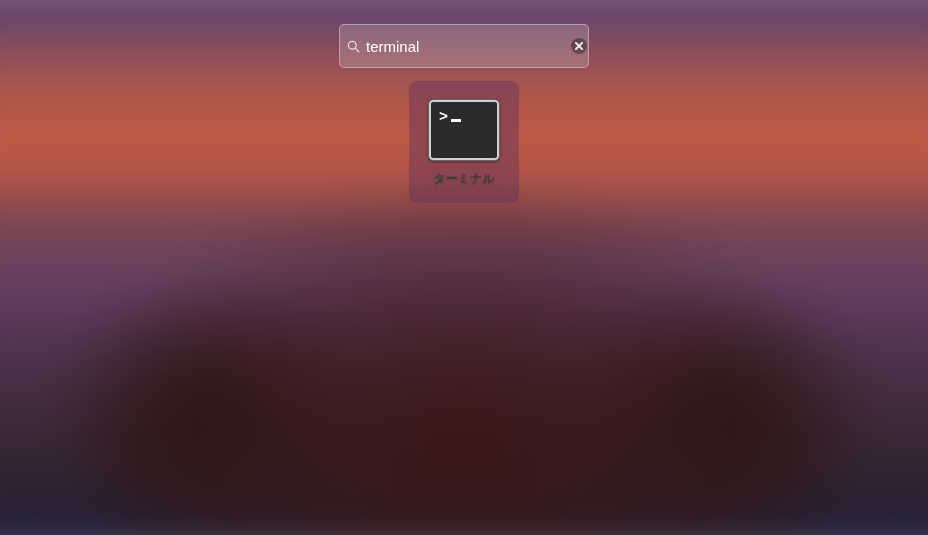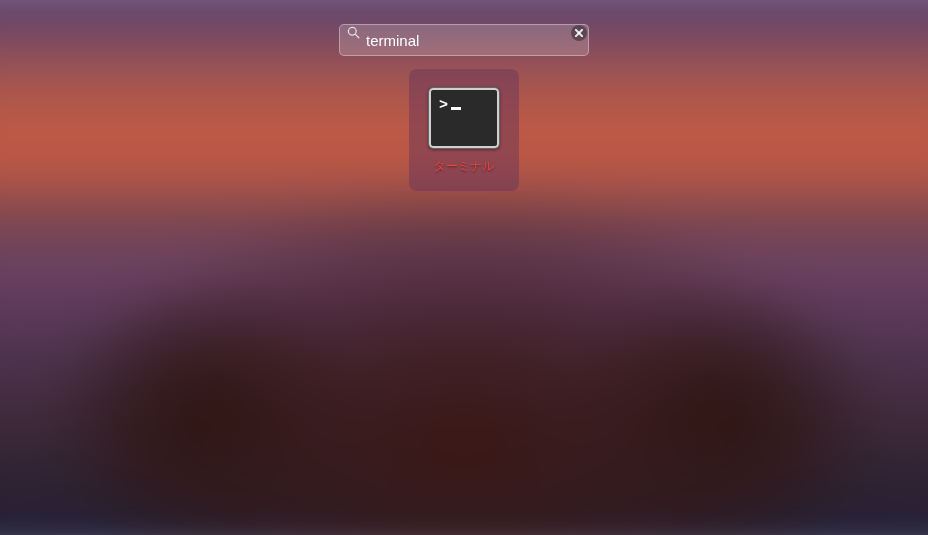--- a/index.html
+++ b/index.html
@@ -45,25 +45,26 @@
       width: 100%;
       height: 100%;
       display: flex;
       flex-direction: column;
       align-items: center;
       padding-top: 24px;
     }
     
     .search-bar {
       width: 250px;
-      height: 32px;
+      height: 44px;
       background: rgba(255, 255, 255, 0.18);
       border: 1px solid rgba(255, 255, 255, 0.35);
       border-radius: 5px;
       display: flex;
+      align-items: center;
       padding: 0 6px;
       gap: 6px;
     }
     
     .search-icon {
       flex-shrink: 0;
       width: 14px;
       height: 14px;
       display: flex;
       align-items: center;
@@ -157,21 +158,21 @@
     .terminal-cursor {
       display: inline-block;
       width: 10px;
       height: 3px;
       background: #fff;
       margin-top: 6px;
     }
     
     .app-label {
       margin-top: 9px;
-      color: #ef4444;
+      color: #14532d;
       font-size: 12px;
       text-align: center;
       text-shadow: 0 1px 2px rgba(0,0,0,0.5);
     }
   </style>
 </head>
 <body>
 
 <div class="wallpaper"></div>
 

